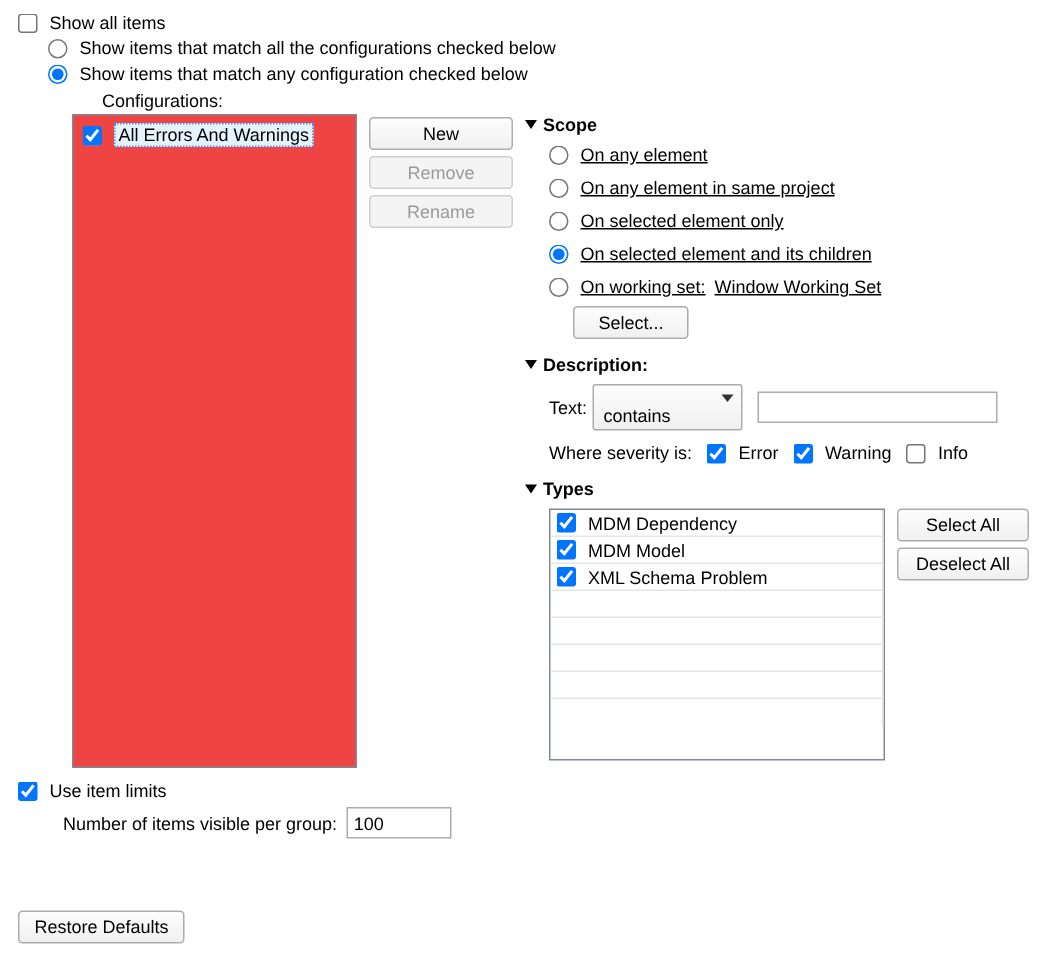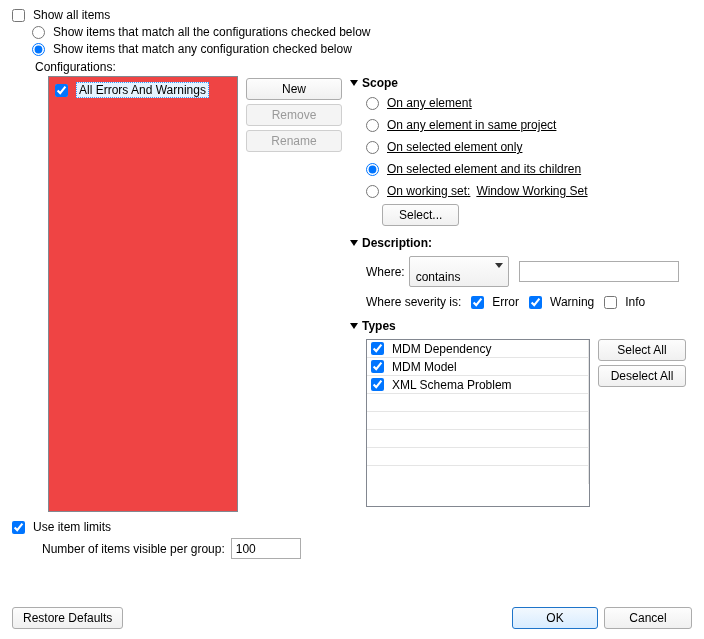--- a/index.html
+++ b/index.html
@@ -10,21 +10,21 @@
     font-size: 12px;
     background: #fff;
     color: #000;
     width: 704px;
     height: 639px;
   }
   .row { display: flex; align-items: center; gap: 4px; }
   .indent1 { padding-left: 20px; }
   input[type=checkbox], input[type=radio] { margin: 0 4px 0 0; vertical-align: middle; }
   label { vertical-align: middle; }
-  .configs-label { margin: 4px 0 2px 23px; }
+  .configs-label { margin: 4px 0 2px 56px; }
   .main-panel {
     display: flex;
     gap: 8px;
     margin-left: 36px;
   }
   .listbox {
     border: 1px solid #828790;
     width: 190px;
     height: 436px;
     background: #ef4444;
@@ -244,21 +244,21 @@
       </div>
     </div>
 
     <div>
       <div class="section-header">
         <span class="tri"></span>
         <span>Description:</span>
       </div>
       <div class="desc-body">
         <div class="row">
-          <span>Where:</span>
+          <span>Text:</span>
           <div class="combo">
             <div class="combo-display">contains</div>
             <div class="combo-arrow"></div>
           </div>
           <input class="textinput" style="width: 160px; margin-left: 6px;" value="">
         </div>
         <div class="sev-row">
           <span>Where severity is:</span>
           <span class="row">
             <input type="checkbox" checked="" style="">
@@ -316,17 +316,13 @@
     <label>Use item limits</label>
   </div>
   <div class="limits-num">
     <span>Number of items visible per group:</span>
     <input class="textinput" style="width: 70px;" value="100">
   </div>
 </div>
 
 <div class="footer">
   <button>Restore Defaults</button>
-  <div class="right">
-    <button class="ok-btn">OK</button>
-    <button>Cancel</button>
-  </div>
 </div>
 
 </body></html>

